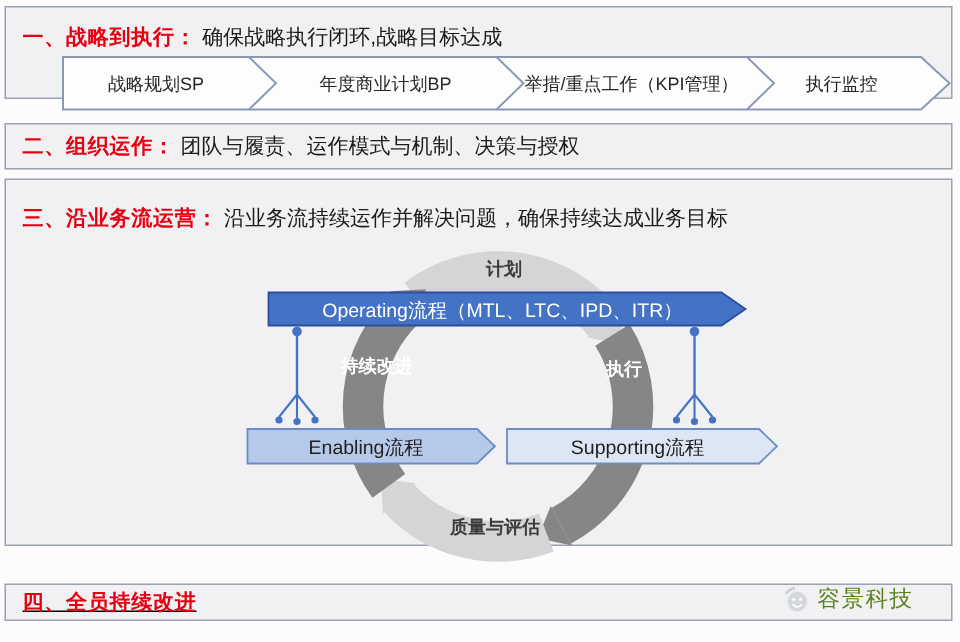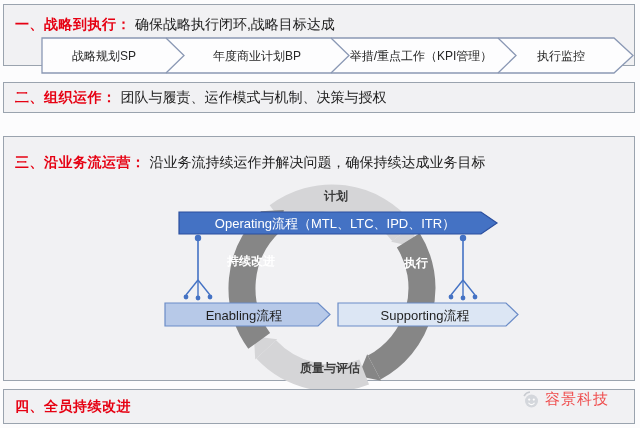--- a/index.html
+++ b/index.html
@@ -6,32 +6,32 @@
   #slide{
     position:relative;width:640px;height:428px;background:#fcfcfd;
     font-family:"Liberation Sans","DejaVu Sans",sans-serif;overflow:hidden;
   }
   .box{
     position:absolute;left:3px;width:632px;background:#f1f1f3;
     border:1.4px solid #9aa3ae;box-sizing:border-box;
   }
   #sec1{top:4px;height:62px;}
   #sec2{top:82px;height:31px;display:flex;align-items:center;text-align:center;}
-  #sec3{top:136px;height:245px;}
-  #sec4{top:389px;height:35px;display:flex;align-items:center;}
+  #sec3{top:119px;height:245px;}
+  #sec4{top:389px;height:25px;display:flex;align-items:center;text-decoration:underline;}
   .titleline{white-space:nowrap;padding-left:11px;font-size:14px;}
   #sec1 .titleline{position:absolute;top:11px;left:0;}
   #sec3 .titleline{position:absolute;top:17px;left:0;}
   .hd{color:#e60012;font-weight:bold;letter-spacing:.5px;}
   .ds{color:#1b1b1b;}
   svg{position:absolute;left:0;top:0;}
   .svgtext{font-family:"Liberation Sans","DejaVu Sans",sans-serif;}
   #wm{
     position:absolute;left:521px;top:387px;width:114px;height:25px;z-index:6;
-    display:flex;align-items:center;gap:4px;color:#ef4444;opacity:.95;
+    display:flex;align-items:center;gap:4px;color:#4d7c0f;opacity:.95;
   }
   #wm .wmtext{font-size:15px;letter-spacing:1px;}
 </style>
 </head>
 <body>
 
 <div id="slide">
 
   <div class="box" id="sec1">
     <div class="titleline">

